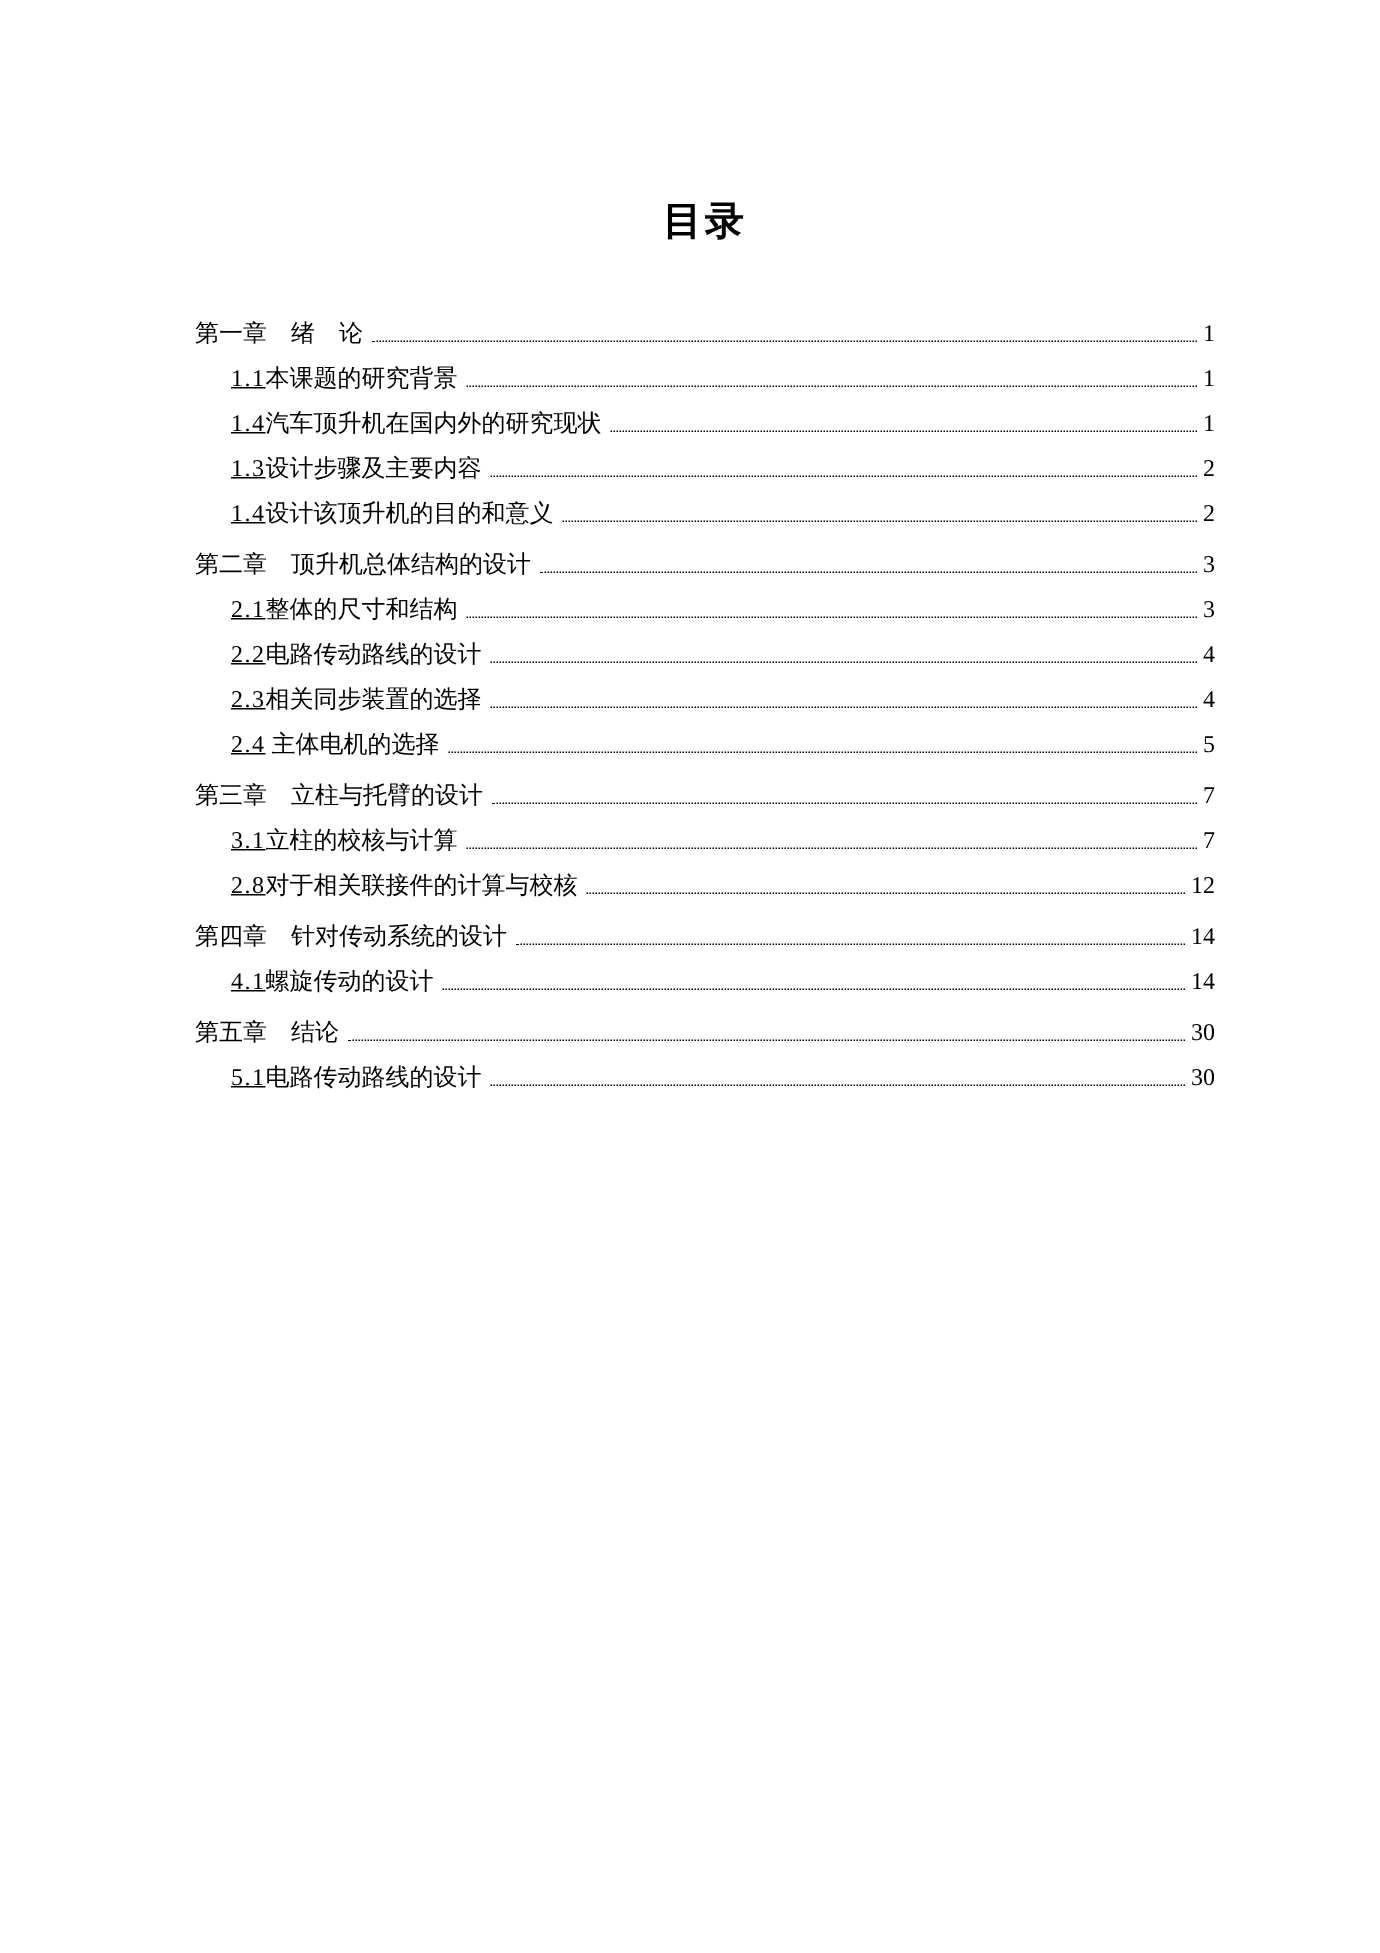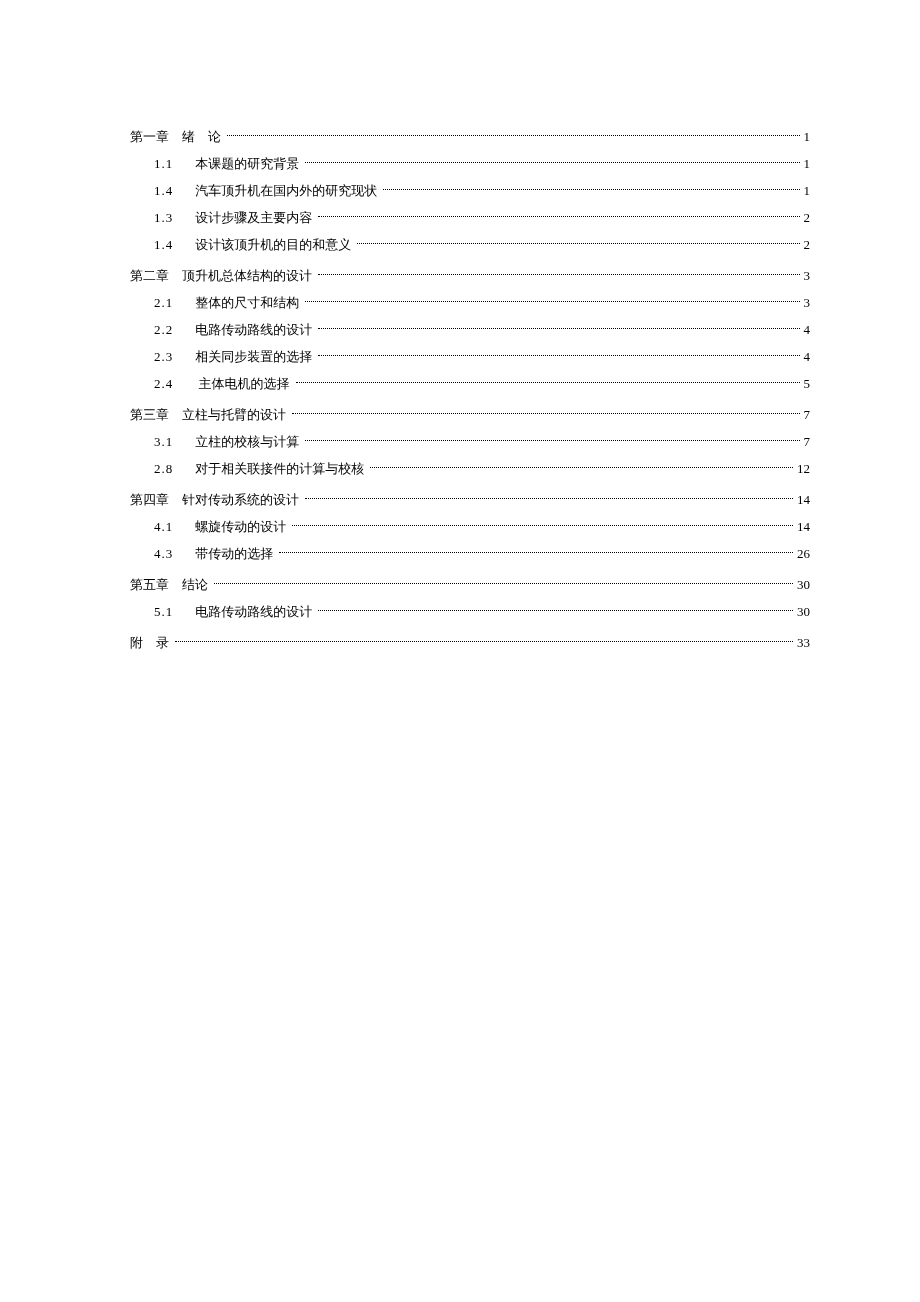--- a/index.html
+++ b/index.html
@@ -18,22 +18,22 @@
     }
     .title {
       text-align: center;
       font-size: 26px;
       font-weight: bold;
       margin-bottom: 50px;
       letter-spacing: 2px;
     }
     .toc-line {
       display: flex;
-      align-items: center;
-      font-size: 13px;
+      align-items: flex-end;
+      font-size: 16px;
       line-height: 1;
       margin-bottom: 14px;
       white-space: nowrap;
     }
     .toc-line.chapter {
       font-weight: normal;
     }
     .toc-line.sub {
       padding-left: 24px;
     }
@@ -51,30 +51,32 @@
       margin: 0 4px 3px 6px;
       min-width: 10px;
     }
     .pg {
       white-space: nowrap;
     }
     .chapter .toc-text {
       margin-left: 0;
     }
     .sub .toc-num {
-      margin-right: 22px;
+      margin-right: 0;
+      text-decoration: underline;
     }
     .gap-after-sub {
       height: 4px;
     }
   </style>
 </head>
 <body>
 
 <div class="page">
+  <div class="title">目录</div>
   <div id="toc-container">
       <div class="toc-line chapter">
         <span class="toc-text">第一章 绪 论</span>
         <span class="dots"></span>
         <span class="pg">1</span>
       </div>
       <div class="toc-line sub">
         <span class="toc-num">1.1</span>
         <span class="toc-text">本课题的研究背景</span>
         <span class="dots"></span>
@@ -151,38 +153,27 @@
         <span class="toc-text">第四章 针对传动系统的设计</span>
         <span class="dots"></span>
         <span class="pg">14</span>
       </div>
       <div class="toc-line sub">
         <span class="toc-num">4.1</span>
         <span class="toc-text">螺旋传动的设计</span>
         <span class="dots"></span>
         <span class="pg">14</span>
       </div>
-      <div class="toc-line sub">
-        <span class="toc-num">4.3</span>
-        <span class="toc-text">带传动的选择</span>
-        <span class="dots"></span>
-        <span class="pg">26</span>
-      </div>
       <div class="gap-after-sub"></div>
       <div class="toc-line chapter">
         <span class="toc-text">第五章 结论</span>
         <span class="dots"></span>
         <span class="pg">30</span>
       </div>
       <div class="toc-line sub">
         <span class="toc-num">5.1</span>
         <span class="toc-text">电路传动路线的设计</span>
         <span class="dots"></span>
         <span class="pg">30</span>
       </div>
       <div class="gap-after-sub"></div>
-      <div class="toc-line chapter">
-        <span class="toc-text">附 录</span>
-        <span class="dots"></span>
-        <span class="pg">33</span>
-      </div>
     </div>
 </div>
 
 </body></html>

